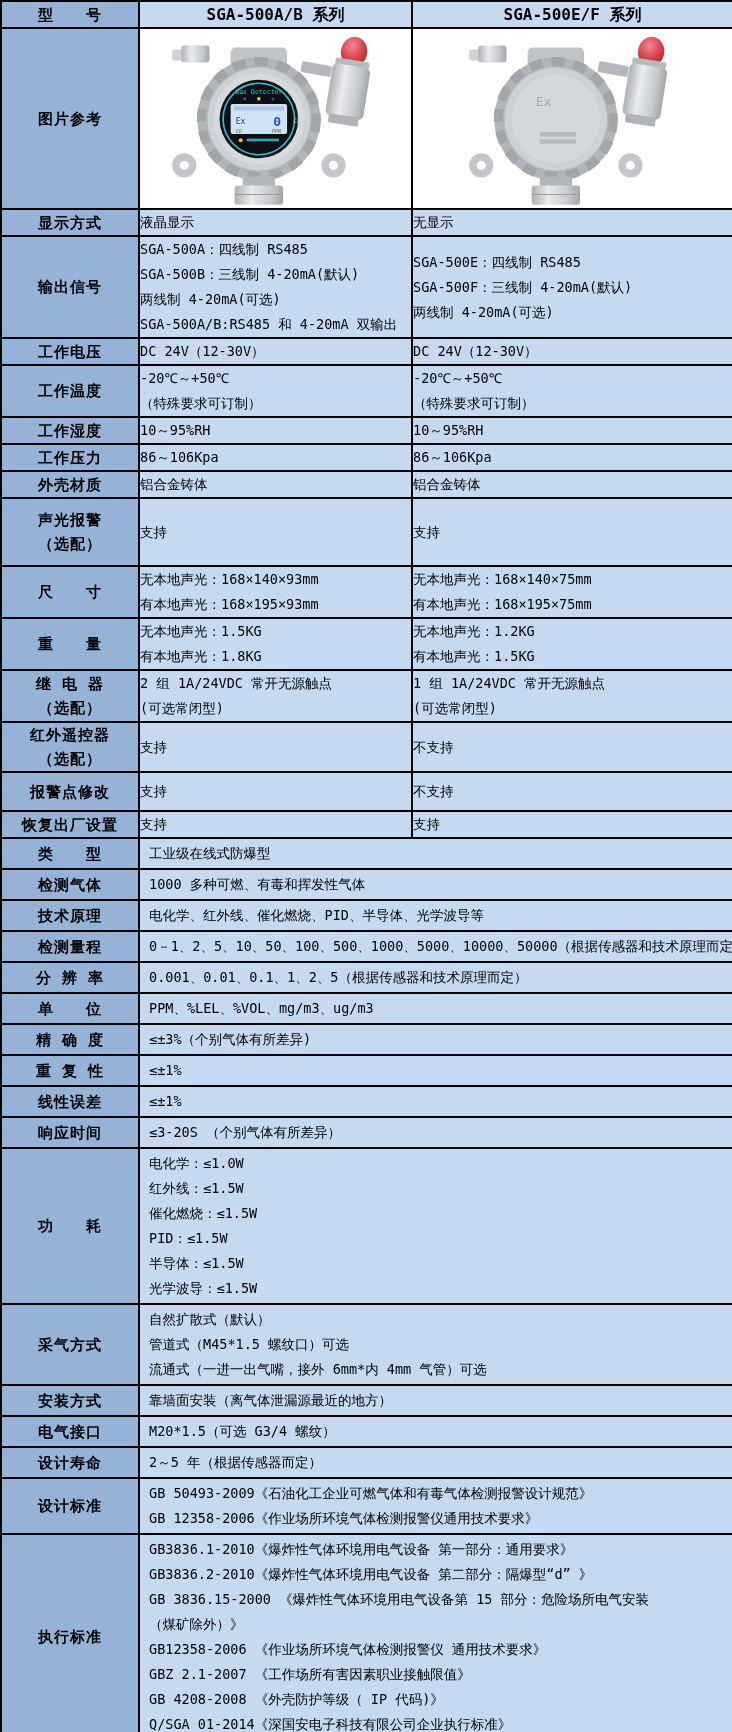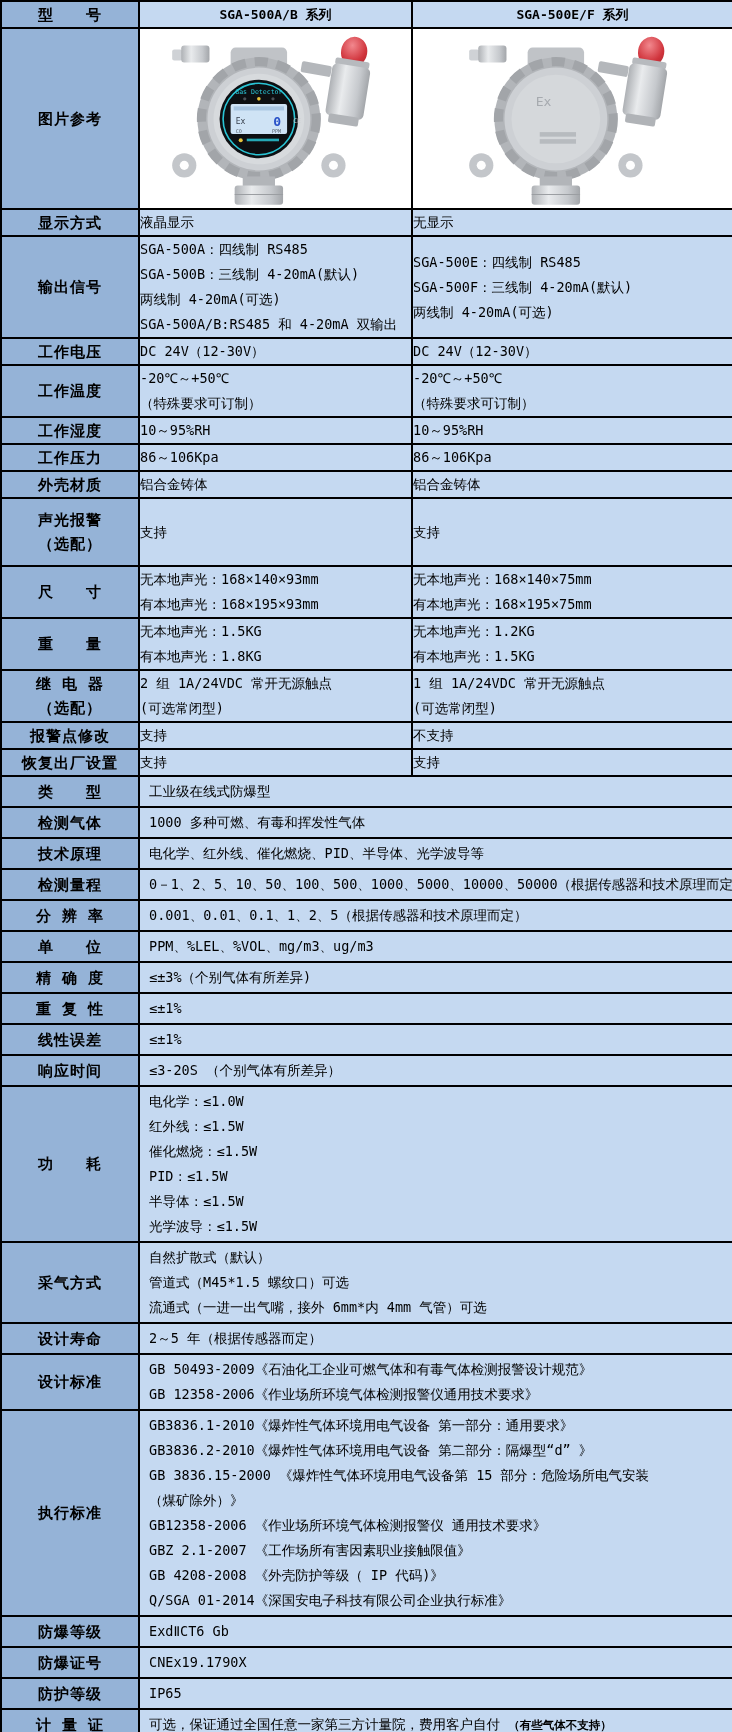--- a/index.html
+++ b/index.html
@@ -5,21 +5,21 @@
   html,body{margin:0;padding:0;background:#fff;}
   #page{width:732px;}
   table{border-collapse:collapse;table-layout:fixed;width:732px;
         font-family:"DejaVu Sans Mono","Liberation Serif",serif;color:#000;}
   td{border:2px solid #000;padding:0;overflow:hidden;vertical-align:middle;}
   .lbl{background:#95B3D7;font-weight:bold;text-align:center;font-size:15px;letter-spacing:1px;}
   .lbl .ln{line-height:24px;}
   .val{background:#C5D9F1;font-size:13.5px;}
   .spanval{background:#C5D9F1;text-align:left;font-size:13.5px;padding:2px 9px;}
   .ln{line-height:25px;white-space:nowrap;}
-  .hdr{background:#C5D9F1;text-align:center;font-size:13px;font-weight:bold;}
+  .hdr{background:#C5D9F1;text-align:center;font-size:16px;font-weight:bold;}
   .imgcell{background:#ffffff;text-align:center;vertical-align:middle;padding:2px 10px;}
   .note{font-size:11.5px;font-weight:bold;letter-spacing:0;}
   svg{display:block;margin:0 auto;}
 </style>
 </head>
 <body>
 
 <div id="page">
 <table>
   <colgroup>
@@ -283,21 +283,33 @@
     </td>
     <td class="val">
       <div class="ln">2 组 1A/24VDC 常开无源触点</div>
             <div class="ln">(可选常闭型)</div>
     </td>
     <td class="val">
       <div class="ln">1 组 1A/24VDC 常开无源触点</div>
             <div class="ln">(可选常闭型)</div>
     </td>
   </tr>
-  <tr style="height:27px">
+  <tr style="height:48px">
+    <td class="lbl">
+      <div class="ln">红外遥控器</div>
+            <div class="ln">（选配）</div>
+    </td>
+    <td class="val">
+            <div class="ln">支持</div>
+          </td>
+    <td class="val">
+            <div class="ln">不支持</div>
+          </td>
+  </tr>
+  <tr style="height:39px">
     <td class="lbl">
             <div class="ln">报警点修改</div>
           </td>
     <td class="val">
             <div class="ln">支持</div>
           </td>
     <td class="val">
             <div class="ln">不支持</div>
           </td>
   </tr>
@@ -408,20 +420,36 @@
   </tr>
   <tr style="height:76px">
     <td class="lbl">
             <div class="ln">采气方式</div>
           </td>
     <td class="spanval" colspan="2">
       <div class="ln">自然扩散式（默认）</div>
       <div class="ln">管道式（M45*1.5 螺纹口）可选</div>
       <div class="ln">流通式（一进一出气嘴，接外 6mm*内 4mm 气管）可选</div>
     </td>
+  </tr>
+  <tr style="height:26px">
+    <td class="lbl">
+            <div class="ln">安装方式</div>
+          </td>
+    <td class="spanval" colspan="2">
+            <div class="ln">靠墙面安装（离气体泄漏源最近的地方）</div>
+          </td>
+  </tr>
+  <tr style="height:26px">
+    <td class="lbl">
+            <div class="ln">电气接口</div>
+          </td>
+    <td class="spanval" colspan="2">
+            <div class="ln">M20*1.5（可选 G3/4 螺纹）</div>
+          </td>
   </tr>
   <tr style="height:26px">
     <td class="lbl">
             <div class="ln">设计寿命</div>
           </td>
     <td class="spanval" colspan="2">
             <div class="ln">2～5 年（根据传感器而定）</div>
           </td>
   </tr>
   <tr style="height:50px">

